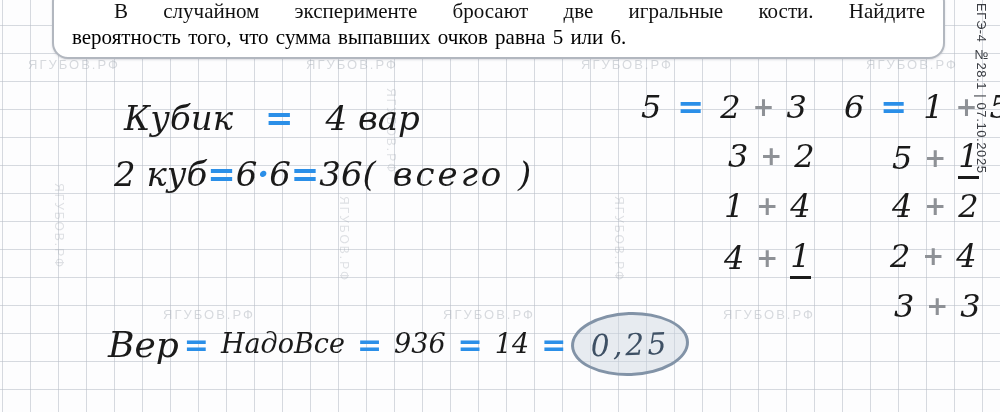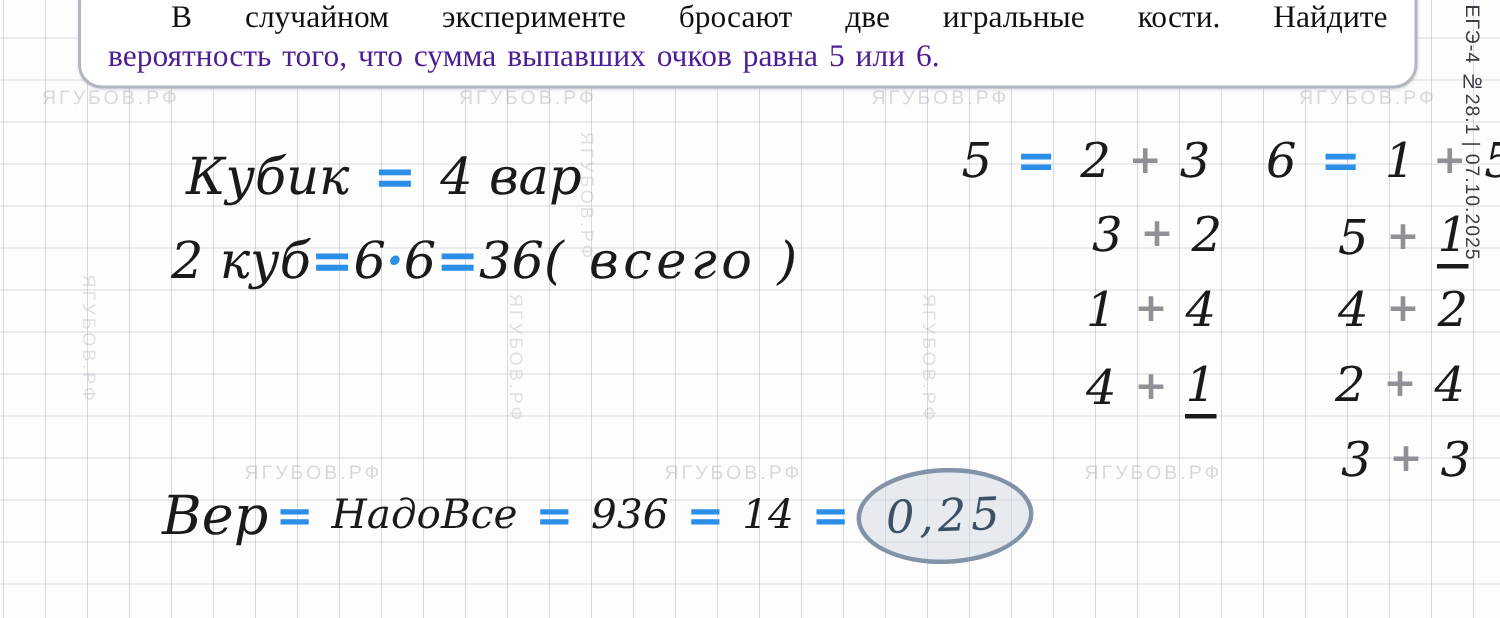--- a/index.html
+++ b/index.html
@@ -20,41 +20,41 @@
     box-sizing:border-box;padding:10px 18px 0 18px;
     box-shadow:0 1px 2px rgba(120,125,135,.25);
   }
   .problem-box .l1{
     font-family:"Liberation Serif", serif;font-size:21px;line-height:26px;color:#101010;
     text-align:justify;text-align-last:justify;text-indent:42px;white-space:nowrap;
     text-align-last:justify;
   }
   .problem-box .l1{white-space:normal;}
   .problem-box .l2{
-    font-family:"Liberation Serif", serif;font-size:21px;line-height:26px;color:#4c1d95;
+    font-family:"Liberation Serif", serif;font-size:21px;line-height:26px;color:#000000;
     word-spacing:2px;
   }
   
   .side-label{
     position:absolute;left:974px;top:3px;writing-mode:vertical-rl;
     font-size:13px;letter-spacing:.6px;color:#3a3d43;white-space:nowrap;
   }
   
   .wm{
     position:absolute;font-size:13px;letter-spacing:2px;color:#99a0aa;opacity:.38;
     white-space:nowrap;user-select:none;
   }
   .wm.v{writing-mode:vertical-rl;font-size:12px;opacity:.30;}
   
   .hw{position:absolute;display:flex;align-items:center;
       font-family:"DejaVu Serif", serif;font-style:italic;color:#1a1a1a;}
   .hw .eq{color:#2b8fe8;font-weight:700;font-style:normal;font-family:"DejaVu Sans",sans-serif;}
   .hw .dot{color:#2b8fe8;font-weight:700;}
   .hw .plus{color:#8e9196;font-weight:600;font-style:normal;font-family:"DejaVu Sans",sans-serif;font-size:.82em;}
-  .line1{left:124px;top:98px;gap:16px;font-size:34px;}
+  .line1{left:124px;top:98px;gap:32px;font-size:34px;}
   .line2{left:114px;top:154px;font-size:34px;}
   .line2 .note{margin-left:0;letter-spacing:3px;}
   
   .prob{left:108px;top:294px;height:100px;gap:5px;font-size:34px;align-items:center;}
   .frac{display:inline-flex;flex-direction:row;align-items:center;font-size:27px;line-height:1.15;padding:0 7px;}
   .frac .bar{align-self:stretch;height:4px;background:#1a1a1a;border-radius:2px;margin:2px 0;}
   .frac.gray .bar{background:#6e7275;height:3px;}
   .answer-ellipse{
     display:inline-flex;align-items:center;justify-content:center;
     width:112px;height:58px;border:3px solid #8293a7;border-radius:50%;

